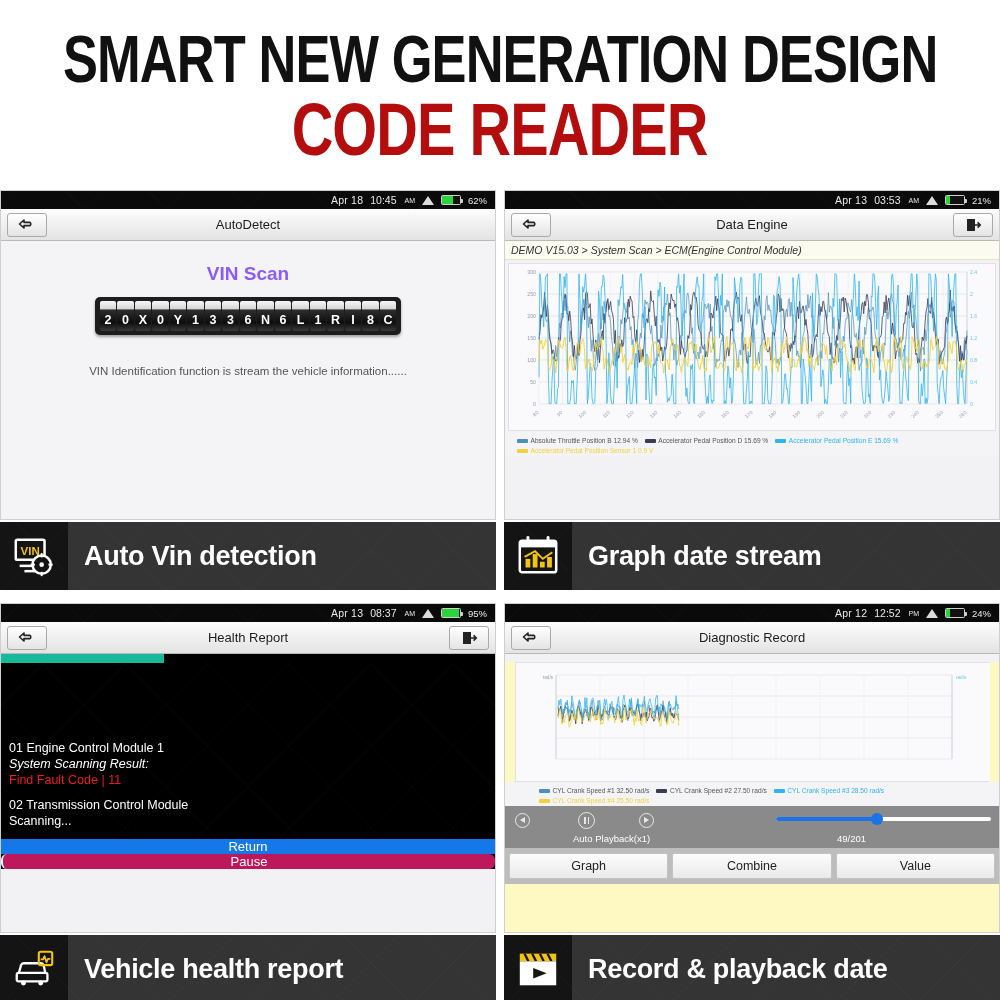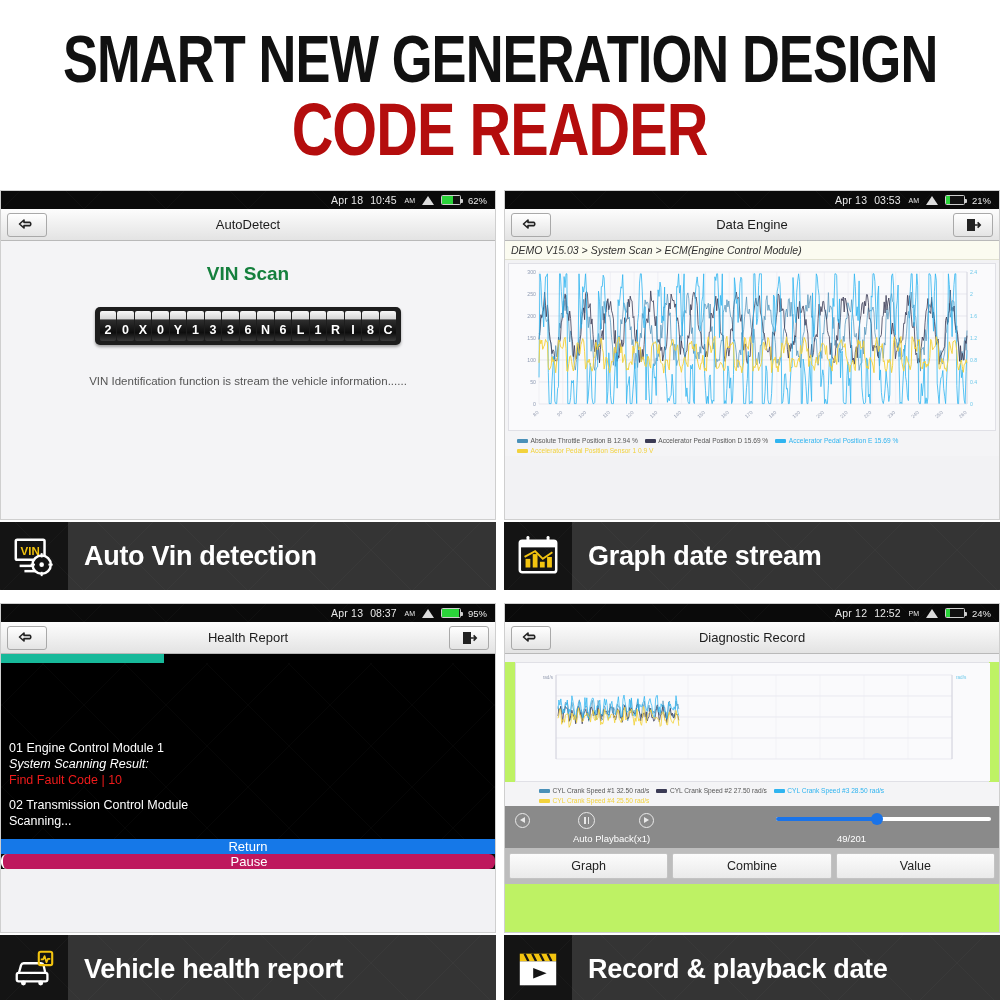--- a/index.html
+++ b/index.html
@@ -61,21 +61,21 @@
               padding:0 6px; position:relative; }
   .titlebar .title { position:absolute; left:0; right:0; text-align:center;
                      font-size:13px; color:#1c1c1c; font-weight:400; pointer-events:none; }
   .iconbtn { width:40px; height:24px; background:linear-gradient(#ffffff,#e4e4e4);
              border:1px solid #a9a9a9; border-radius:3px; display:flex;
              align-items:center; justify-content:center; z-index:2; }
   .iconbtn.right { margin-left:auto; }
 
   
   .p1-body { height:calc(100% - 50px); background:#f4f4f6; padding-top:22px; text-align:center; }
-  .vin-title { font-size:19px; font-weight:700; color:#15803d; margin-bottom:22px; }
+  .vin-title { font-size:19px; font-weight:700; color:#8b5cf6; margin-bottom:12px; }
   .vin-strip { display:inline-flex; background:#1d1d1d; border-radius:5px;
                padding:4px 4px; box-shadow:0 2px 3px rgba(0,0,0,.35); }
   .vin-char { width:16.5px; height:30px; margin:0 .5px;
               background:linear-gradient(#f7f7f7 0%, #d6d6d6 26%, #2e2e2e 30%, #0d0d0d 72%, #3a3a3a 100%);
               border-radius:2px; color:#fff; font-size:12.5px; font-weight:700;
               display:flex; align-items:center; justify-content:center; padding-top:7px; }
   .vin-note { margin-top:30px; font-size:11.5px; color:#555; }
 
   
   .crumb { height:19px; background:#fbfbf0; border-bottom:1px solid #e2e2d0;
@@ -98,21 +98,21 @@
   .hr-line.ital { font-style:italic; }
   .hr-line.red { color:#ef1b1b; }
   .hr-gap { height:9px; }
   .hr-buttons { position:absolute; left:0; right:0; bottom:0; height:30px;
                 display:flex; background:#0b0b0b;flex-direction:column; }
   .hr-btn { flex:1; background:#1578e8; color:#fff; font-size:13px;
             display:flex; align-items:center; justify-content:center; }
   .hr-btn + .hr-btn { border-left:2px solid #ffffff; }
 
   
-  .dr-body { background:#bef264; height:calc(100% - 50px); position:relative; }
+  .dr-body { background:#fef9c3; height:calc(100% - 50px); position:relative; }
   .transport { height:28px; background:#8a8a8a; display:flex; align-items:center;
                padding:0 8px; position:relative; }
   .tbtn { width:15px; height:15px; border:1.5px solid #e9e9e9; border-radius:50%;
           display:flex; align-items:center; justify-content:center; }
   .tri-l { width:0;height:0;border-top:3.2px solid transparent;border-bottom:3.2px solid transparent;border-right:5px solid #e9e9e9; }
   .tri-r { width:0;height:0;border-top:3.2px solid transparent;border-bottom:3.2px solid transparent;border-left:5px solid #e9e9e9; }
   .pausebars { display:flex; gap:2px; }
   .pausebars i { width:1.6px; height:7px; background:#e9e9e9; display:block; }
   .slider { position:absolute; right:8px; top:11px; width:215px; height:4px;
             background:#ffffff; border-radius:2px; }
@@ -398,21 +398,21 @@
 
       <div class="progress-track">
         <div class="progress-fill" id="hr-progress" style="width: 33%; background: rgb(23, 185, 154);"></div>
       </div>
 
       <div class="hr-body">
         <div class="hatch"></div>
         <div class="hr-lines" id="hr-lines">
             <div class="hr-line">01 Engine Control Module 1</div>
             <div class="hr-line ital">System Scanning Result:</div>
-            <div class="hr-line red">Find Fault Code | 10</div>
+            <div class="hr-line red">Find Fault Code | 11</div>
             <div class="hr-gap"></div>
             <div class="hr-line">02 Transmission Control Module</div>
             <div class="hr-line">Scanning...</div>
           </div>
         <div class="hr-buttons" id="hr-buttons">
             <div class="hr-btn" style="background: rgb(21, 120, 232);">Return</div>
             <div class="hr-btn" style="background: #be185d; border-radius: 6px;">Pause</div>
           </div>
       </div>
     </div>

